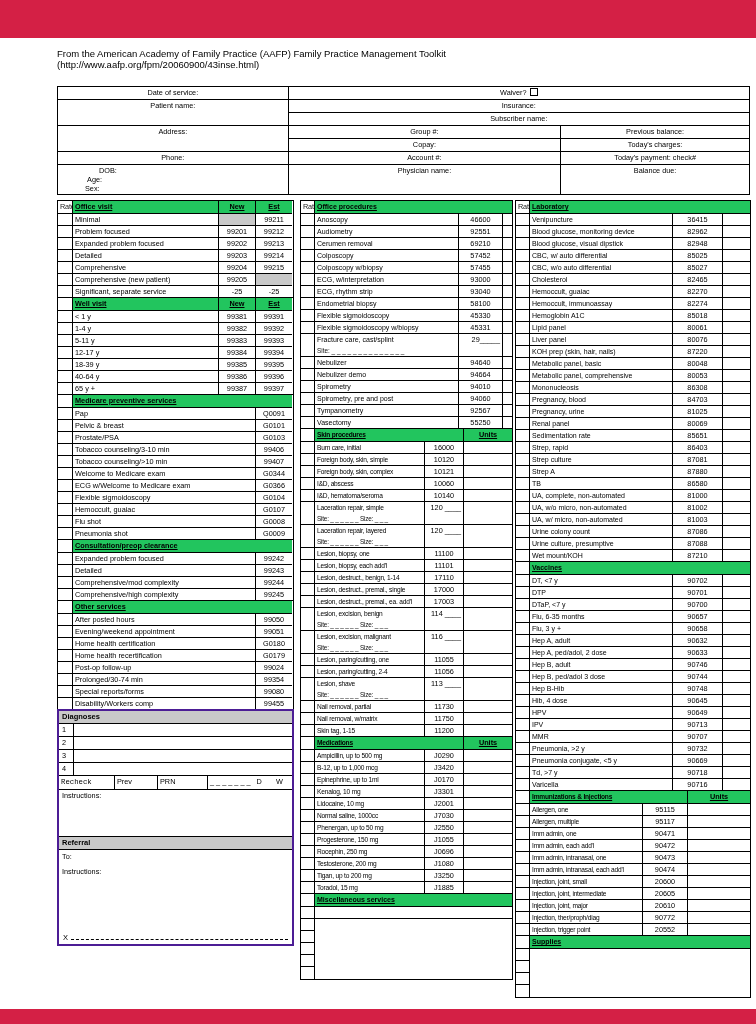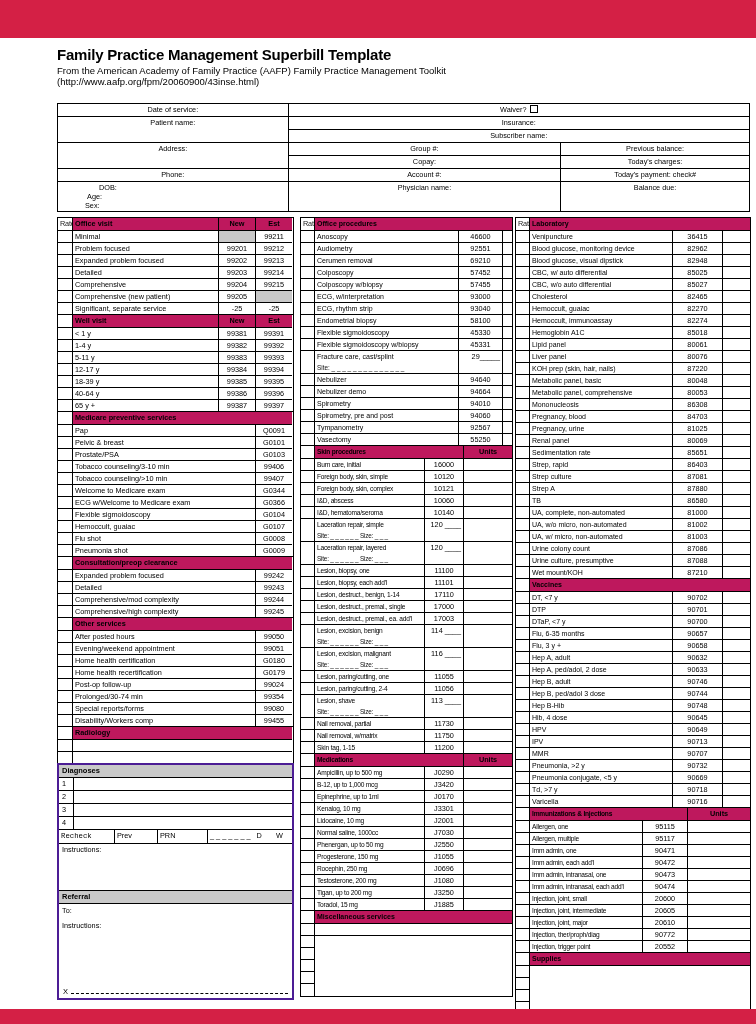--- a/index.html
+++ b/index.html
@@ -27,21 +27,21 @@
   .g-two .row{grid-template-columns:14px 146px 37px 37px;}
   .g-one .row{grid-template-columns:14px 183px 37px;}
   .g-mstd .row{grid-template-columns:13px 144px 44px 10px;}
   .g-munits .row{grid-template-columns:13px 110px 39px 49px;}
   .g-rstd .row{grid-template-columns:13px 143px 50px 28px;}
   .g-runits .row{grid-template-columns:13px 113px 45px 63px;}
   .row>div{border-left:1px solid #000;border-top:1px solid #000;box-sizing:border-box;
            padding:0 2px;font-size:7.3px;line-height:11px;overflow:hidden;white-space:nowrap;}
   .row:first-child>div{border-top:none;}
   .row>div:first-child{border-left:none;}
-  .hbg{background:#be185d;font-weight:bold;}
+  .hbg{background:#22c55e;font-weight:bold;text-decoration:underline;}
   .shade{background:#c9c9c9;}
   .code{text-align:center;}
   .dashcode{text-align:right;}
   .b{font-weight:bold;text-align:center;}
   .spanall{grid-column:2 / -1;}
   .span23{grid-column:2 / 4;}
   .g-munits .lbl,.g-runits .lbl{font-size:6.6px;letter-spacing:-0.2px;}
   .g-rstd .lbl,.g-mstd .lbl{font-size:7px;}
   .tinyhdr{font-size:4px;line-height:10px;letter-spacing:-0.2px;color:#222;padding:0 1px;}
   .l1{display:block;} .l2{display:block;font-size:6.4px;color:#111;}
@@ -68,21 +68,20 @@
   .sigarea{display:flex;align-items:flex-end;padding:2px 4px;height:36px;}
   .xline{display:flex;flex:1;align-items:flex-end;gap:3px;font-size:7.5px;line-height:8px;}
   .dash{flex:1;border-bottom:1px dashed #000;height:1px;margin-bottom:2px;}
 </style>
 </head>
 <body>
 
 <div class="topbar"></div>
 
 <div class="content">
-  <div class="title">Family Practice Management Superbill Template</div>
   <div class="subtitle">From the American Academy of Family Practice (AAFP) Family Practice Management Toolkit</div>
   <div class="subtitle" style="margin-top:0;">(http://www.aafp.org/fpm/20060900/43inse.html)</div>
 
   <table class="info">
     <colgroup>
         <col style="width:231px">
         <col style="width:273px">
         <col style="width:189px">
       </colgroup>
     <tbody>
@@ -354,34 +353,20 @@
               <div class="chk"></div>
               <div class="lbl">Special reports/forms</div>
               <div class="code">99080</div>
             </div>
             <div class="row">
               <div class="chk"></div>
               <div class="lbl">Disability/Workers comp</div>
               <div class="code">99455</div>
             </div>
           </div>
-          <div class="sec g-one">
-            <div class="row hdr">
-              <div class="chk"></div>
-              <div class="lbl hbg spanall">Radiology</div>
-            </div>
-            <div class="row">
-              <div class="chk"></div>
-              <div class="spanall"></div>
-            </div>
-            <div class="row">
-              <div class="chk"></div>
-              <div class="spanall"></div>
-            </div>
-          </div>
         </div>
       <div class="thick">
         <div class="grp-hdr">Diagnoses</div>
         <div id="diag-rows">
             <div class="diag-row">
               <div class="dnum">1</div>
               <div class="dblank"></div>
             </div>
             <div class="diag-row">
               <div class="dnum">2</div>

